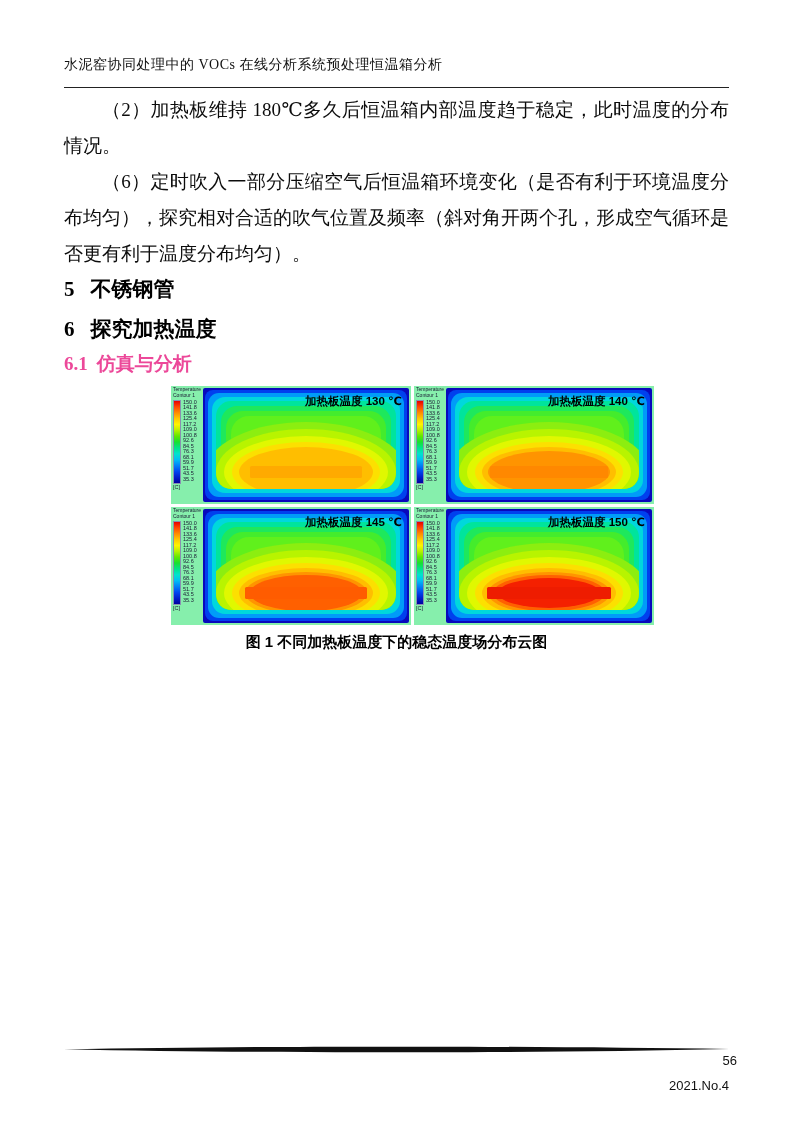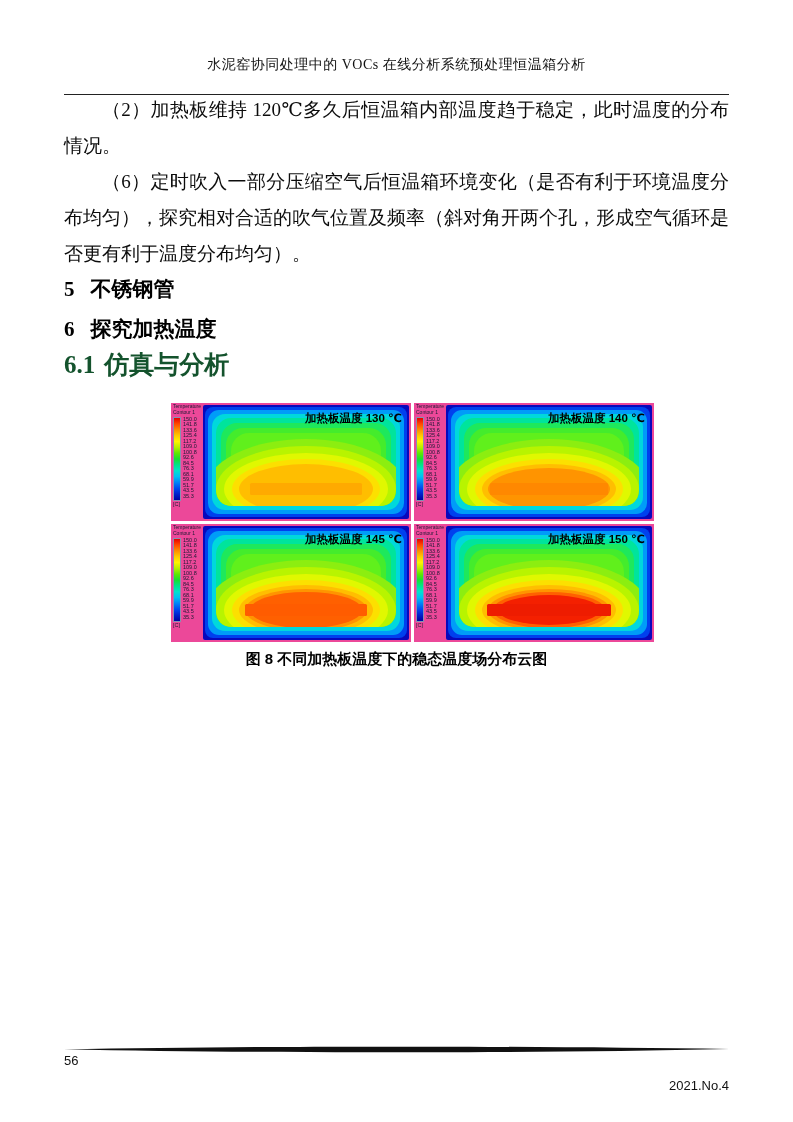--- a/index.html
+++ b/index.html
@@ -1,42 +1,42 @@
 <!DOCTYPE html>
 <html><head>
 <meta charset="utf-8">
 <style>
   html,body{margin:0;padding:0;background:#ffffff;}
   .page{
     position:relative;width:793px;height:1122px;background:#ffffff;
     font-family:"Liberation Serif","DejaVu Serif",serif;color:#111;overflow:hidden;
   }
   .header{
-    position:absolute;top:56px;left:64px;width:665px;text-align:center;
-    font-size:14px;letter-spacing:0.5px;padding-bottom:20px;border-bottom:1.8px solid #222;
+    position:absolute;top:56px;left:64px;width:665px;
+    font-size:14px;letter-spacing:0.5px;padding-bottom:13px;border-bottom:1.8px solid #222;
   }
   .content{position:absolute;top:92px;left:64px;width:665px;}
   .para{
     font-size:19px;line-height:36px;text-align:justify;text-indent:2em;margin:0;color:#0c0c0c;
   }
   .h-sec{
     display:flex;align-items:baseline;font-family:"Liberation Sans","DejaVu Sans",sans-serif;
     font-weight:bold;font-size:21px;line-height:30px;margin:2px 0 4px 0;color:#000;
   }
   .h-sec .num{margin-right:16px;font-family:"Liberation Serif",serif;}
   .h-sub{
     display:flex;align-items:baseline;font-family:"Liberation Sans","DejaVu Sans",sans-serif;
-    font-weight:bold;font-size:25px;line-height:28px;margin:6px 0 24px 0;color:#14532d;
+    font-weight:bold;font-size:19px;line-height:28px;margin:6px 0 8px 0;color:#ec4899;
   }
   .h-sub .num{margin-right:9px;font-family:"Liberation Serif",serif;}
   .figure{
     display:flex;flex-wrap:wrap;gap:3px;width:484px;margin:6px 0 0 107px;
   }
   .panel{
-    position:relative;width:240px;height:118px;background:#ec4899;overflow:hidden;
+    position:relative;width:240px;height:118px;background:#86efac;overflow:hidden;
     font-family:"Liberation Sans","DejaVu Sans",sans-serif;
   }
   .legend{position:absolute;left:2px;top:1px;width:30px;color:#1a1a33;}
   .legend-title{font-size:5px;line-height:1.15;white-space:nowrap;}
   .legend-body{display:flex;margin-top:1px;height:82px;}
   .legend-bar{width:6px;height:100%;border:0.5px solid #8890b0;}
   .legend-labels{
     display:flex;flex-direction:column;justify-content:space-between;
     font-size:5.5px;line-height:1;margin-left:2px;
   }
@@ -44,32 +44,32 @@
   svg.plot{position:absolute;left:32px;top:2px;}
   .caption{
     font-family:"Liberation Sans","DejaVu Sans",sans-serif;font-weight:bold;
     font-size:15px;text-align:center;margin-top:8px;width:665px;color:#000;
   }
   .footer-line{position:absolute;top:1046px;left:64px;width:665px;height:7px;}
   .footer-text{
     position:absolute;top:1053px;left:64px;width:665px;font-size:13px;
     font-family:"Liberation Sans","DejaVu Sans",sans-serif;color:#111;
   }
-  .page-num{position:absolute;left:0;width:100%;text-align:left;}
+  .page-num{position:absolute;left:8px;width:100%;text-align:right;}
   .issue{position:absolute;right:0;margin-top:25px;}
 </style>
 </head>
 <body>
 
 <div class="page">
 
   <div class="header">水泥窑协同处理中的 VOCs 在线分析系统预处理恒温箱分析</div>
 
   <div class="content">
-    <p class="para">（2）加热板维持 120℃多久后恒温箱内部温度趋于稳定，此时温度的分布情况。</p>
+    <p class="para">（2）加热板维持 180℃多久后恒温箱内部温度趋于稳定，此时温度的分布情况。</p>
     <p class="para">（6）定时吹入一部分压缩空气后恒温箱环境变化（是否有利于环境温度分布均匀），探究相对合适的吹气位置及频率（斜对角开两个孔，形成空气循环是否更有利于温度分布均匀）。</p>
 
     <div class="h-sec">
       <span class="num">5</span>
       <span>不锈钢管</span>
     </div>
 
     <div class="h-sec" style="margin-top:10px;">
       <span class="num">6</span>
       <span>探究加热温度</span>
@@ -282,21 +282,21 @@
               <ellipse cx="103" cy="84" rx="61" ry="21" fill="#ff9400"></ellipse>
               <ellipse cx="103" cy="84" rx="56" ry="18" fill="#ff6000"></ellipse>
               <ellipse cx="103" cy="84" rx="51" ry="15" fill="#f42000"></ellipse>
               <rect x="41" y="78" width="124" height="12" rx="1.5" fill="#ee1c00"></rect>
             </g>
             <text x="199" y="17" text-anchor="end" font-size="11.5" font-weight="bold" fill="#000">加热板温度  150  ℃</text>
           </svg>
         </div>
     </div>
 
-    <div class="caption">图 8  不同加热板温度下的稳态温度场分布云图</div>
+    <div class="caption">图 1  不同加热板温度下的稳态温度场分布云图</div>
   </div>
 
   <svg class="footer-line" viewBox="0 0 665 7" preserveAspectRatio="none">
     <path d="M0,3.4 C110,1.4 240,0.5 332,0.7 C440,0.4 565,1.7 665,3.0 C560,5.4 430,6.5 332,6.2 C235,6.6 110,5.2 0,3.4 Z" fill="#111"></path>
   </svg>
   <div class="footer-text">
     <span class="page-num">56</span>
     <span class="issue">2021.No.4</span>
   </div>
 

